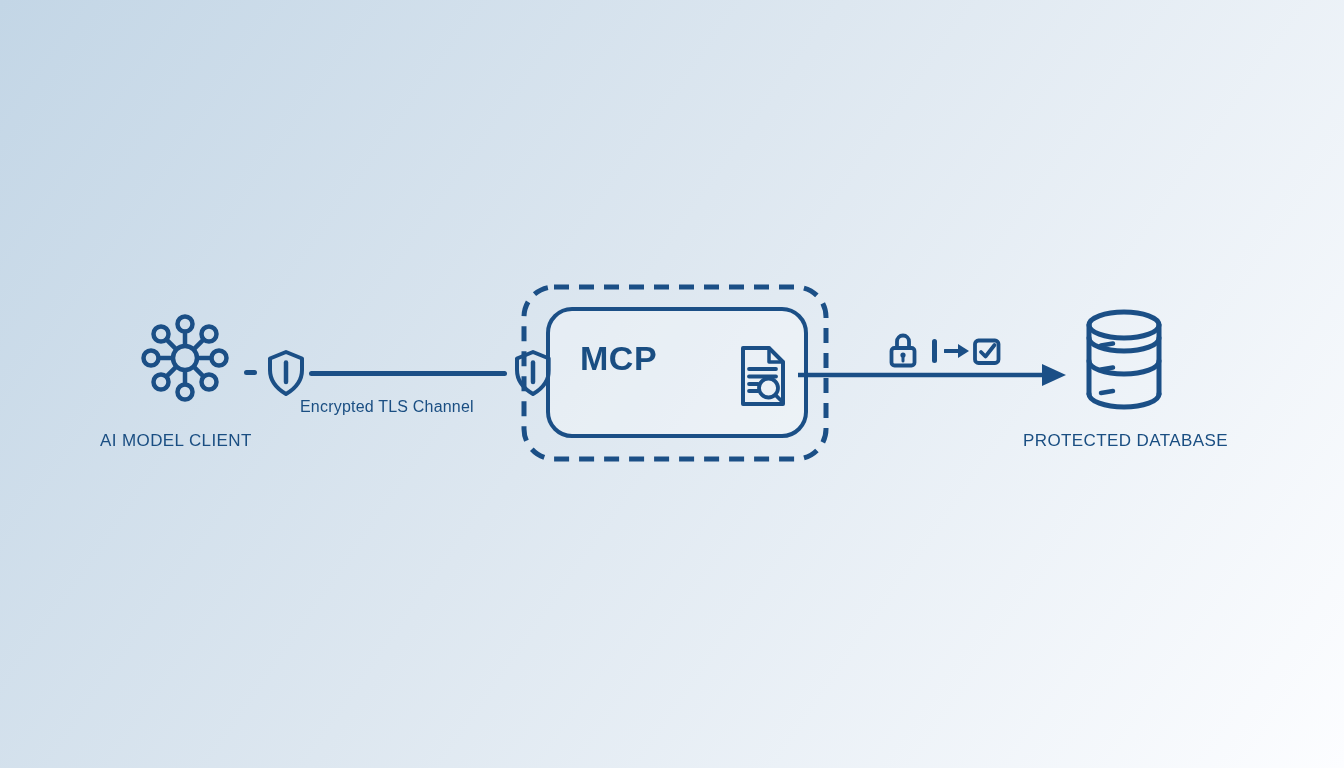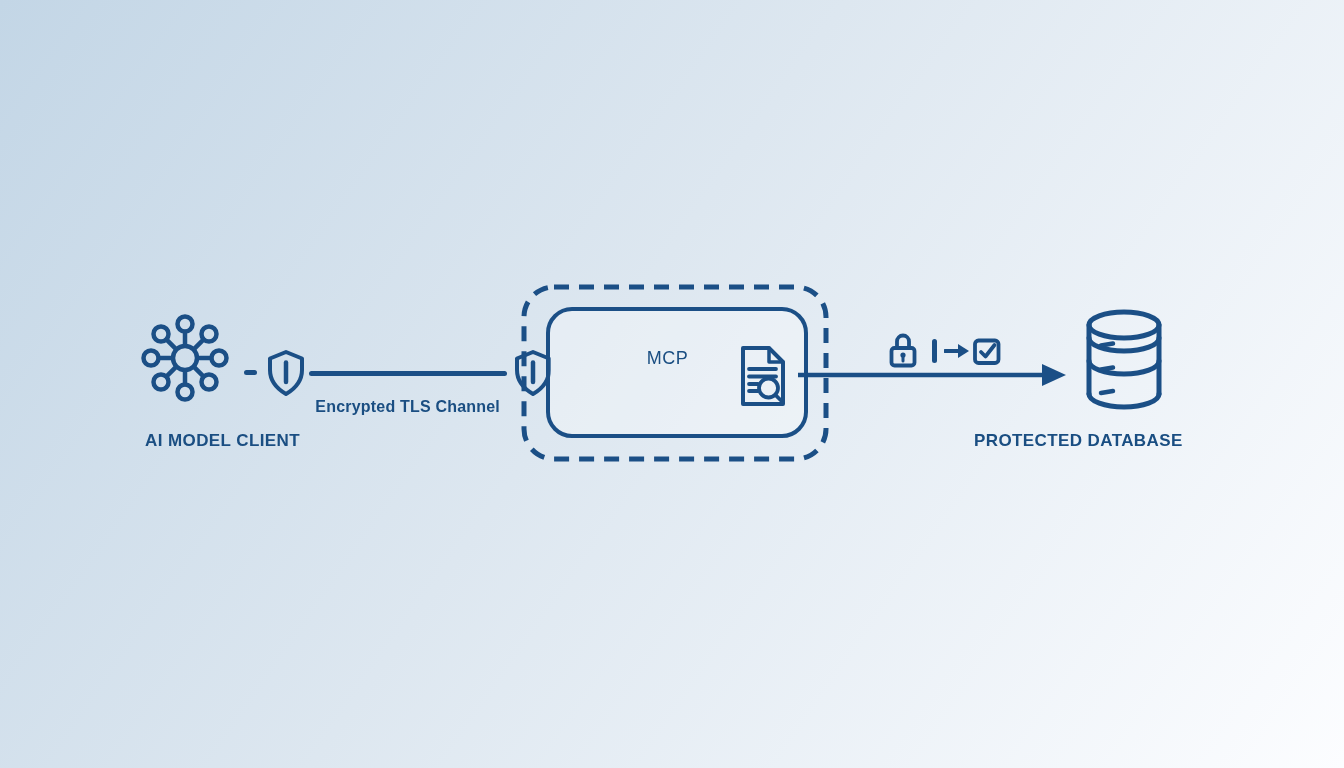--- a/index.html
+++ b/index.html
@@ -9,43 +9,43 @@
   html,body{margin:0;padding:0;}
   .stage{
     position:relative;
     width:1344px;height:768px;
     background:linear-gradient(125deg,#c3d6e6 0%,#dde7f0 45%,#fcfdff 100%);
     overflow:hidden;
     font-family:"Liberation Sans",sans-serif;
   }
   .abs{position:absolute;}
   .lbl{
-    font-weight:bold;
+    font-weight:normal;
     color:var(--ink-text);
-    text-align:right;
+    text-align:left;
     letter-spacing:.4px;
     font-size:17px;
     white-space:nowrap;
   }
   .line{background:var(--ink);border-radius:2.5px;}
   svg{display:block;}
   svg g{stroke:var(--ink);}
   .server-box{
     border:4.5px solid var(--ink);
     border-radius:26px;
     background:rgba(255,255,255,.30);
     box-sizing:border-box;
   }
   .server-title{
-    font-size:18px;
-    font-weight:normal;
+    font-size:34px;
+    font-weight:bold;
     color:var(--ink-text);
     line-height:31px;
     letter-spacing:.5px;
-    text-align:center;
+    text-align:left;
   }
   .tls-label{font-size:16px;letter-spacing:.2px;}
 </style>
 </head>
 <body>
 
 <div class="stage">
 
   <svg class="abs" style="left:133px;top:311px" width="104" height="94" viewBox="0 0 104 94">
     <g fill="none" stroke-width="4.5" stroke-linecap="round" stroke="#1b4f86">
@@ -157,15 +157,15 @@
       <line x1="74" y1="16" x2="74" y2="85"></line>
       <path d="M4 29 A35 13 0 0 0 74 29"></path>
       <path d="M4 52 A35 13 0 0 0 74 52"></path>
       <path d="M4 85 A35 13 0 0 0 74 85"></path>
       <line x1="16" y1="36.5" x2="28" y2="34.5" stroke-width="4.5"></line>
       <line x1="16" y1="60.5" x2="28" y2="58.5" stroke-width="4.5"></line>
       <line x1="16" y1="84" x2="28" y2="82" stroke-width="4.5"></line>
     </g>
   </svg>
 
-  <div class="abs lbl" style="left:974px;top:431px;width:200px">PROTECTED DATABASE</div>
+  <div class="abs lbl" style="left:1023px;top:431px;width:200px">PROTECTED DATABASE</div>
 
 </div>
 
 </body></html>

